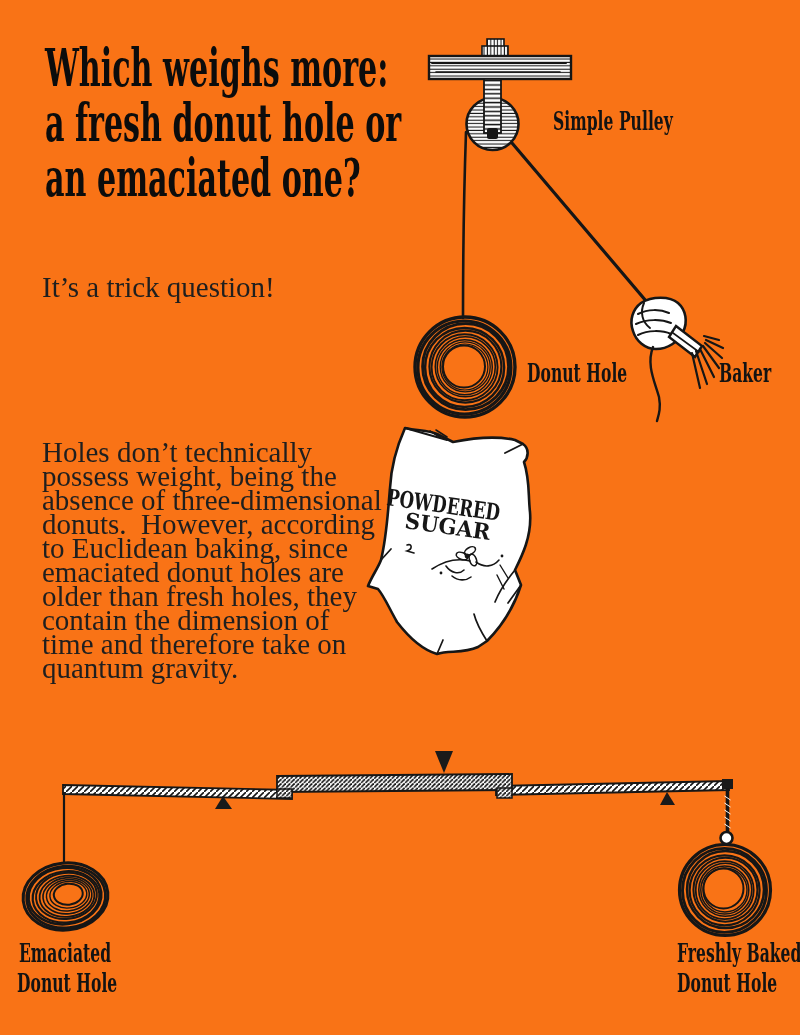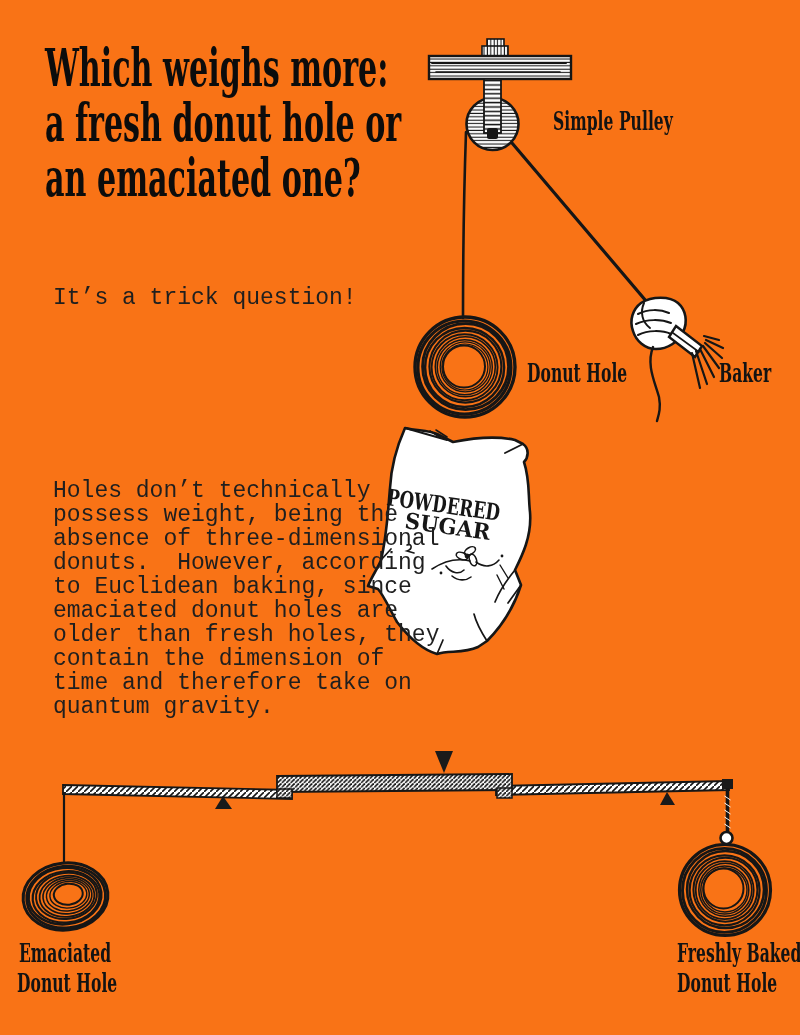--- a/index.html
+++ b/index.html
@@ -9,22 +9,22 @@
   }
   .art{position:absolute;left:0;top:0;}
   .headline{
     position:absolute;left:45px;top:40px;margin:0;
     font-family:"DejaVu Serif",serif;font-weight:bold;
     font-size:52px;line-height:55px;color:#0c0c0c;
     transform:scaleX(0.58);transform-origin:left top;
     white-space:pre;letter-spacing:0px;
   }
   .body-par{
-    position:absolute;left:42px;margin:11px;
-    font-family:Liberation Mono, monospace;font-size:23px;line-height:24px;
+    position:absolute;left:42px;margin:0;
+    font-family:Liberation Serif, serif;font-size:29px;line-height:24px;
     color:#1f1f1f;white-space:pre;
   }
   .fig-label{
     position:absolute;margin:0;
     font-family:"DejaVu Serif",serif;font-weight:bold;
     font-size:26px;line-height:30px;color:#131313;
     transform:scaleX(0.6);transform-origin:left top;white-space:pre;
   }
   .fig-label.centered{text-align:center;transform-origin:center top;}
   svg text{font-family:"DejaVu Serif",serif;}
@@ -204,21 +204,21 @@
       </g>
       <circle cx="726.5" cy="838" r="6" fill="#ffffff" stroke="#161616" stroke-width="2.6"></circle>
     </g>
   </svg>
 
   <h1 class="headline">Which weighs more:
 a fresh donut hole or
 an emaciated one?</h1>
 
   <p class="body-par" style="top:275px">It’s a trick question!</p>
-  <p class="body-par" style="top:468px">Holes don’t technically
+  <p class="body-par" style="top:440px">Holes don’t technically
 possess weight, being the
 absence of three-dimensional
 donuts.  However, according
 to Euclidean baking, since
 emaciated donut holes are
 older than fresh holes, they
 contain the dimension of
 time and therefore take on
 quantum gravity.</p>
 

